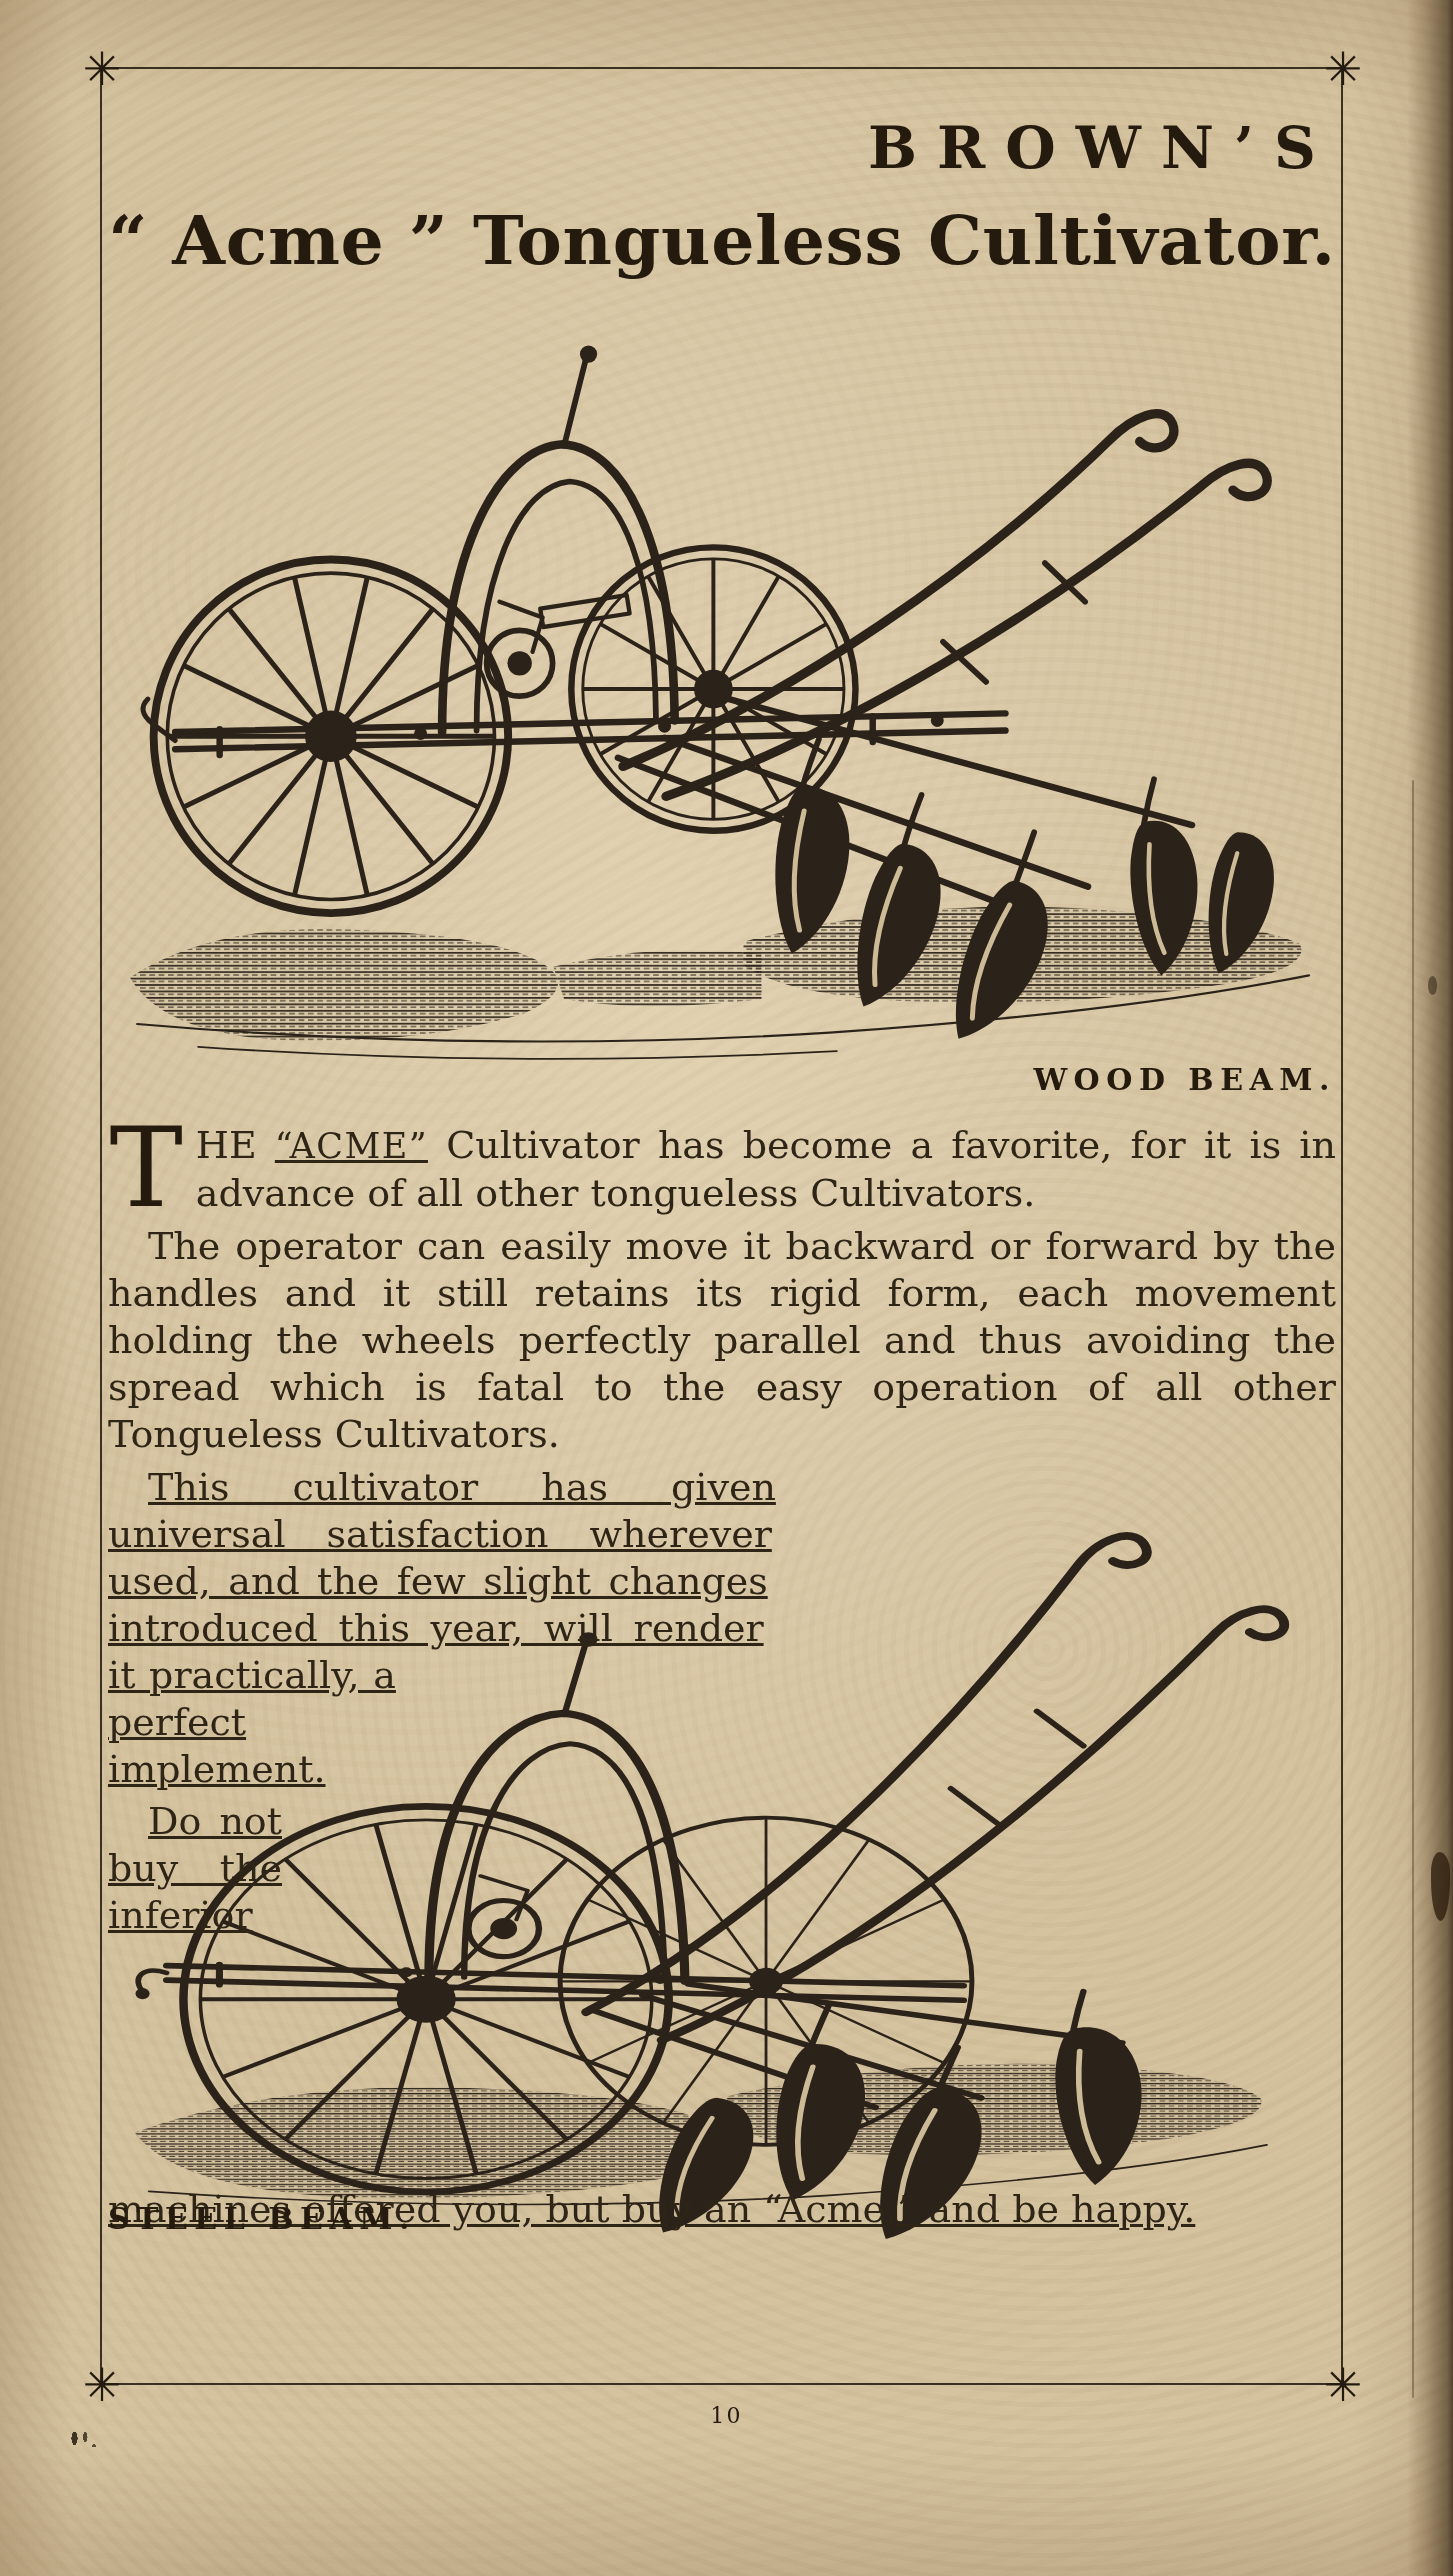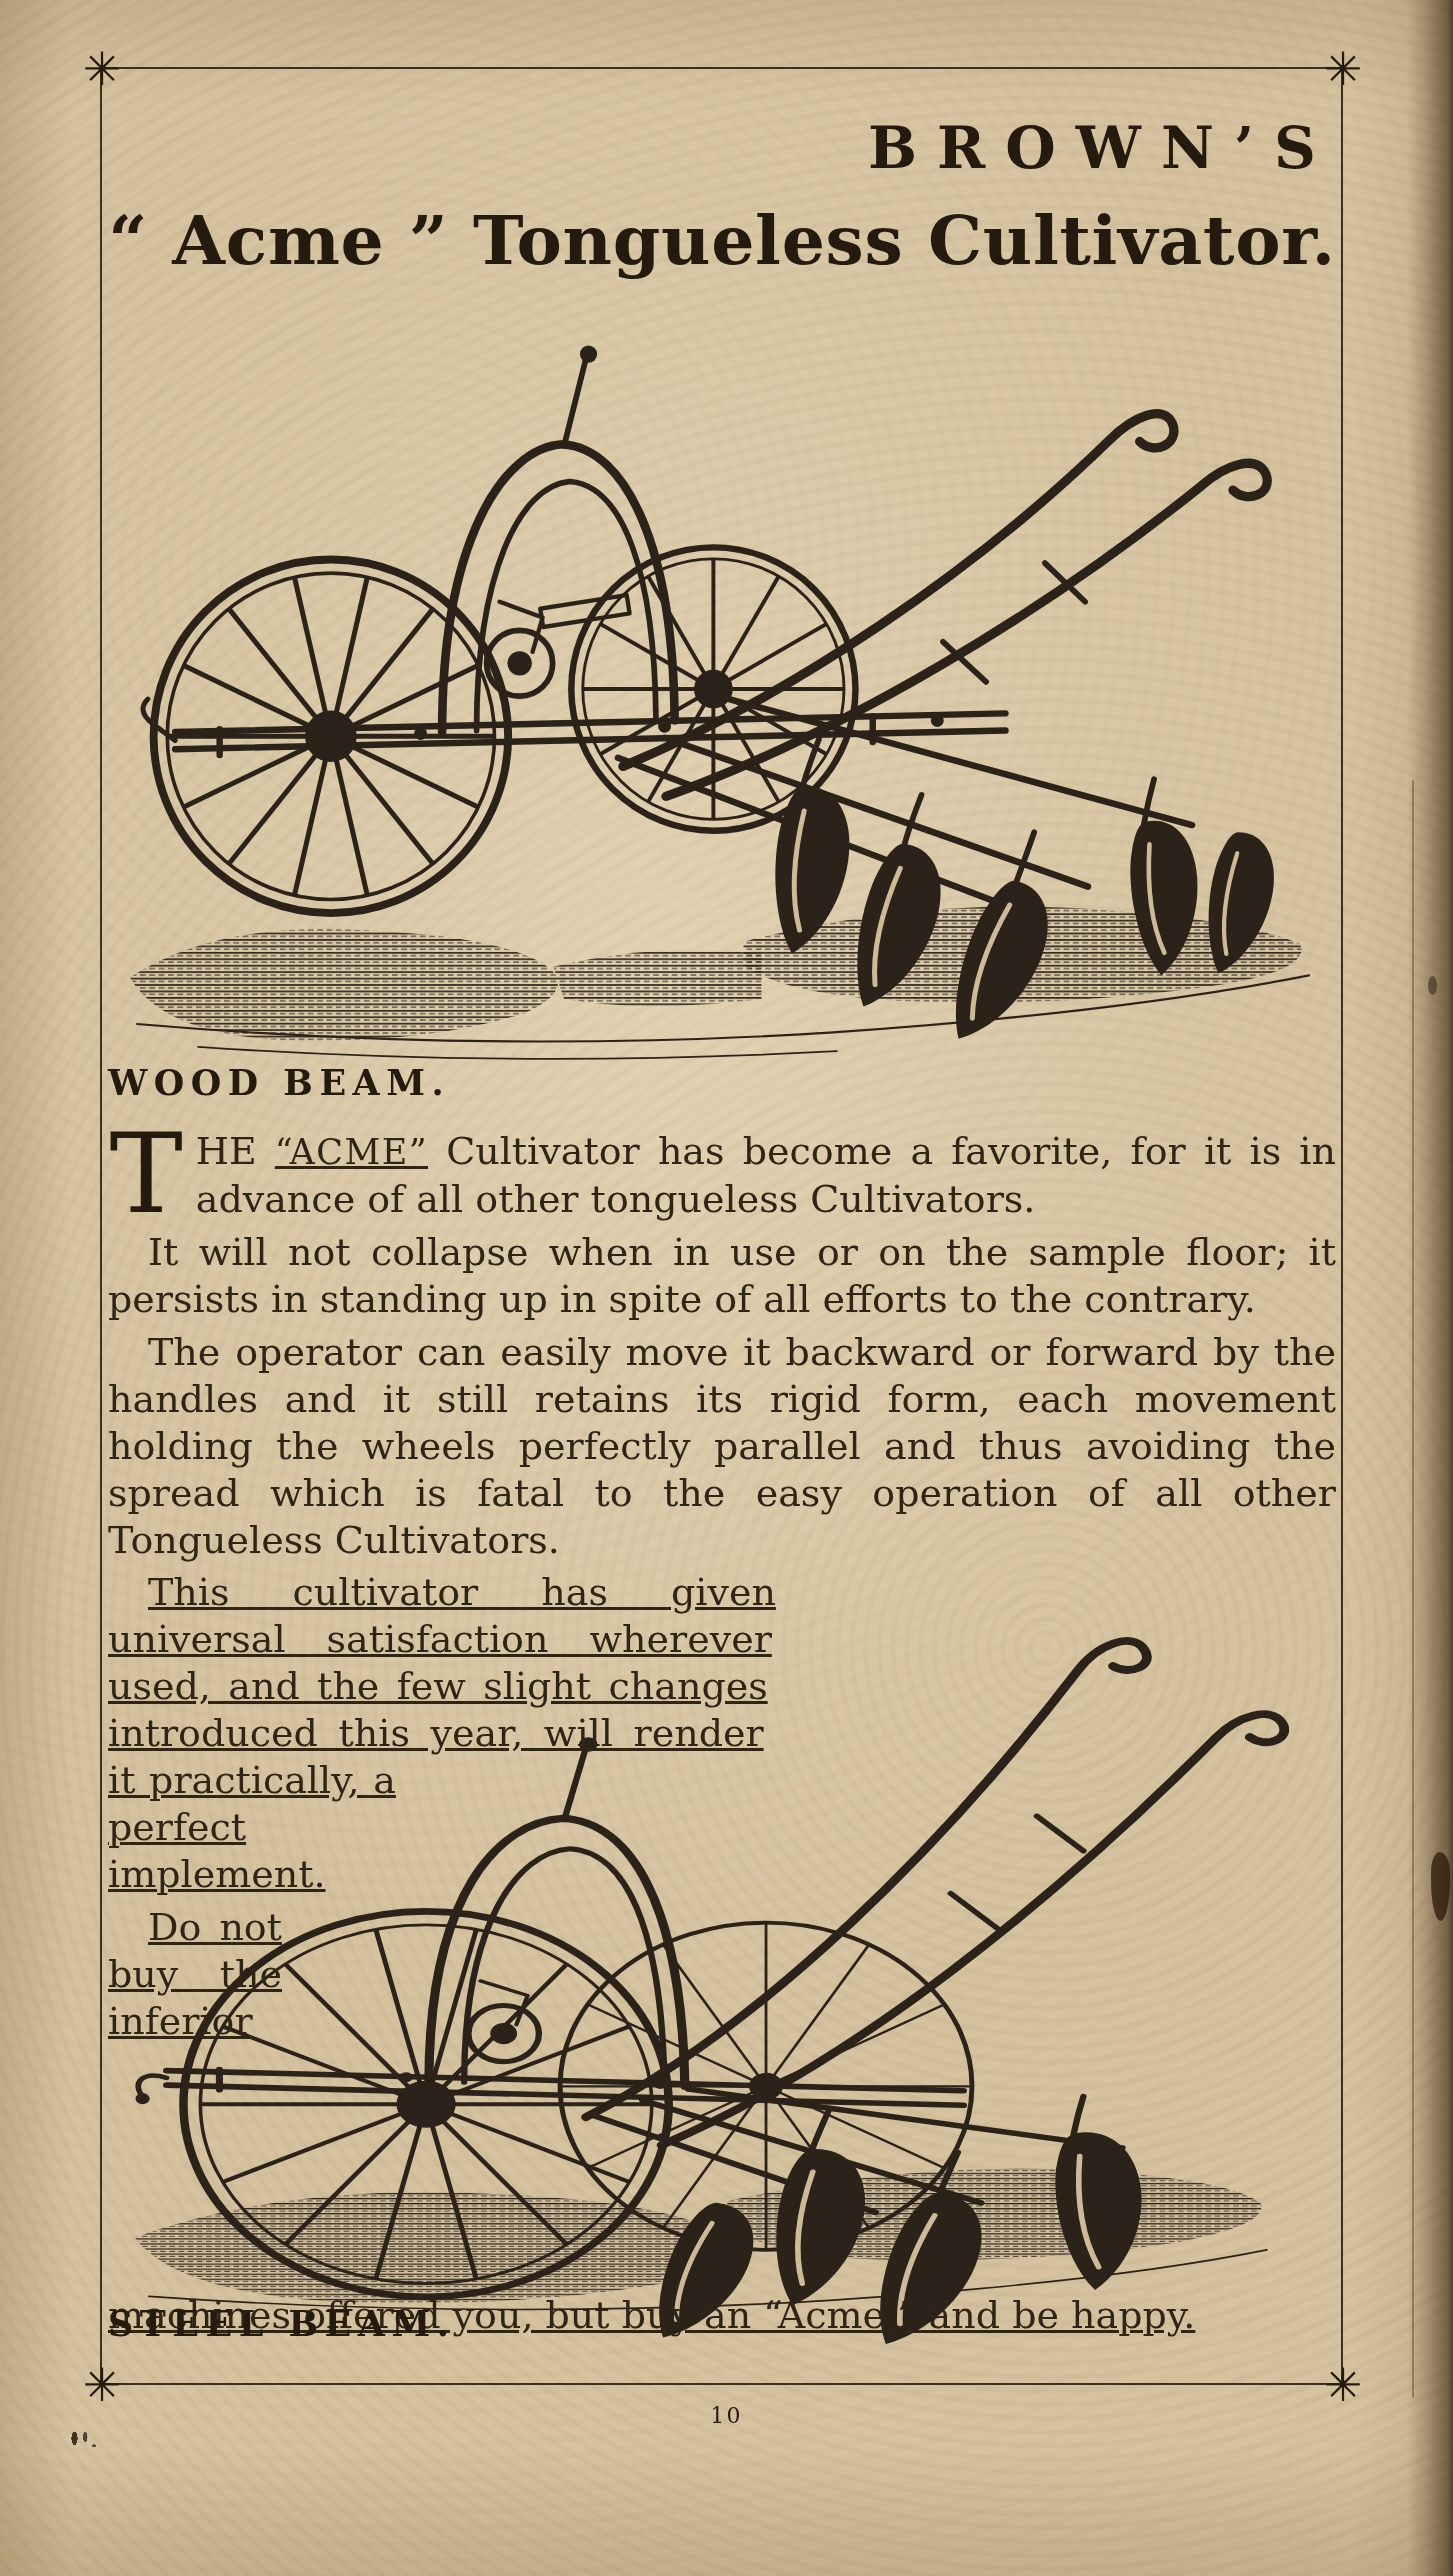--- a/index.html
+++ b/index.html
@@ -24,21 +24,21 @@
   .star-tl { left:102px; top:69px; }  .star-tr { left:1343px; top:69px; }
   .star-bl { left:102px; top:2385px; } .star-br { left:1343px; top:2385px; }
 
   .content { position:absolute; left:108px; top:69px; width:1228px; z-index:2; }
   .brand { margin-top:45px; text-align:right; font-size:58px; font-weight:700;
     letter-spacing:20px; text-indent:20px; color:#241b0e; }
   .product { margin-top:18px; text-align:center; font-size:68px; font-weight:700;
     letter-spacing:0.7px; color:#241b0e; white-space:nowrap; }
 
   .fig-wood { display:block; margin:14.4px auto 0; width:1220px; height:798px; }
-  .caption { text-align:left; font-size:35px; font-weight:700; letter-spacing:6.5px; color:#241b0e; }
+  .caption { text-align:right; font-size:30px; font-weight:700; letter-spacing:6.5px; color:#241b0e; }
   .wood-caption { margin-top:-30px; }
 
   .bodytext { margin-top:24.6px; font-size:38px; line-height:47px;
     text-align:justify; text-align-last:left; }
   .bodytext p { margin-bottom:5.8px; text-indent:40px; }
   p.p-first { text-indent:0; }
   .dropcap { float:left; font-size:110px; line-height:85px; padding:4.3px 13px 0 1.4px; color:#241b0e; }
   .sc { font-size:35px; letter-spacing:1.4px;text-decoration:underline; }
 
   .lower { position:relative; height:787px; margin-top:1.4px;text-decoration:underline; }
@@ -198,21 +198,20 @@
       </g>
     </g>
   </svg>
 
   <div class="caption wood-caption">WOOD BEAM.</div>
 
   <div class="bodytext">
     <p class="p-first">
       <span class="dropcap">T</span><span>HE </span><span class="sc">“ACME”</span><span> Cultivator has become a favorite, for it is in advance of all other tongueless Cultivators.</span>
     </p>
-    <p>It will not collapse when in use or on the sample floor; it persists in standing up in spite of all efforts to the contrary.</p>
     <p>The operator can easily move it backward or forward by the handles and it still retains its rigid form, each movement holding the wheels perfectly parallel and thus avoiding the spread which is fatal to the easy operation of all other Tongueless Cultivators.</p>
 
     <div class="lower">
       <div class="handle-float"></div>
       <p>This cultivator has given universal satisfaction wherever used, and the few slight changes introduced this year, will render it practically, a perfect implement.</p>
       <p>Do not buy the inferior machines offered you, but buy an “Acme,” and be happy.</p>
 
       <svg class="steel-svg" viewBox="0 0 1700 1360" preserveAspectRatio="none">
         <defs>
           <pattern id="hatchB" width="13" height="9" patternUnits="userSpaceOnUse">

